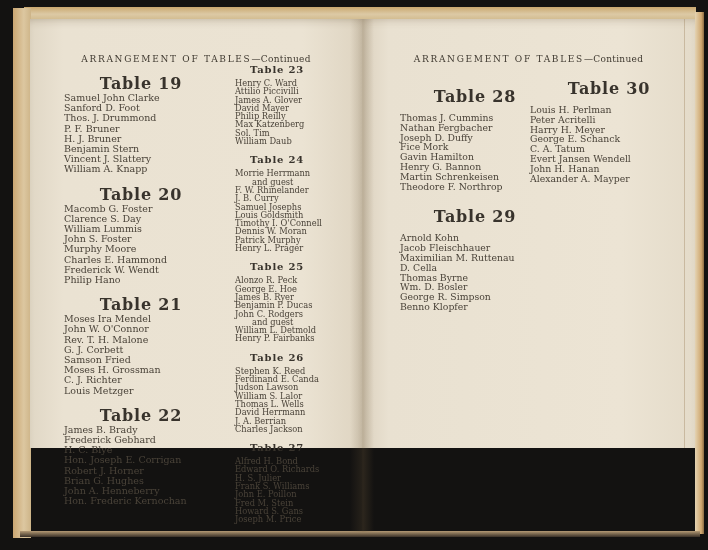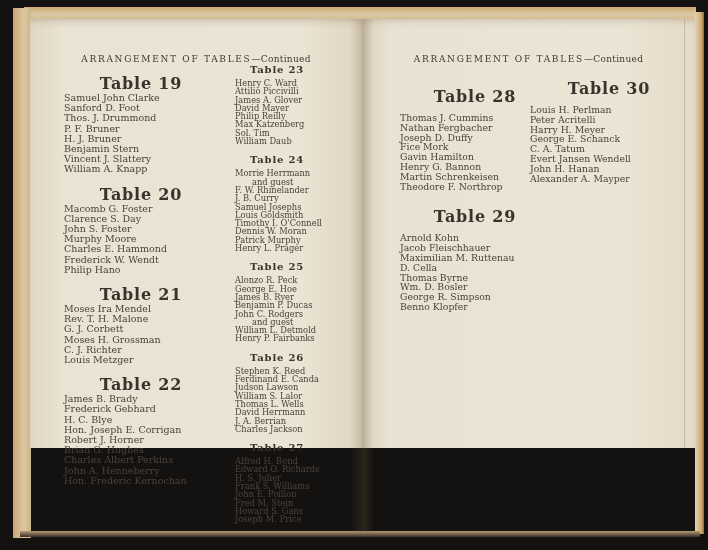--- a/index.html
+++ b/index.html
@@ -79,50 +79,52 @@
             <div class="name-line">Vincent J. Slattery</div>
             <div class="name-line">William A. Knapp</div>
           </div>
   </section>
 
   <section class="table-section">
     <h3 class="table-title">Table 20</h3>
     <div class="names">
             <div class="name-line">Macomb G. Foster</div>
             <div class="name-line">Clarence S. Day</div>
+            <div class="name-line">William Lummis</div>
             <div class="name-line">John S. Foster</div>
             <div class="name-line">Murphy Moore</div>
             <div class="name-line">Charles E. Hammond</div>
             <div class="name-line">Frederick W. Wendt</div>
             <div class="name-line">Philip Hano</div>
           </div>
   </section>
 
   <section class="table-section">
     <h3 class="table-title">Table 21</h3>
     <div class="names">
             <div class="name-line">Moses Ira Mendel</div>
+            <div class="name-line">John W. O'Connor</div>
             <div class="name-line">Rev. T. H. Malone</div>
             <div class="name-line">G. J. Corbett</div>
+            <div class="name-line">Samson Fried</div>
             <div class="name-line">Moses H. Grossman</div>
             <div class="name-line">C. J. Richter</div>
             <div class="name-line">Louis Metzger</div>
           </div>
   </section>
 
   <section class="table-section">
     <h3 class="table-title">Table 22</h3>
     <div class="names">
             <div class="name-line">James B. Brady</div>
             <div class="name-line">Frederick Gebhard</div>
             <div class="name-line">H. C. Blye</div>
             <div class="name-line">Hon. Joseph E. Corrigan</div>
             <div class="name-line">Robert J. Horner</div>
             <div class="name-line">Brian G. Hughes</div>
-            <div class="name-line">Charles Albert Perkins</div>
             <div class="name-line">John A. Henneberry</div>
             <div class="name-line">Hon. Frederic Kernochan</div>
           </div>
   </section>
 </div>
     <div class="col col-b">
   <section class="table-section">
     <h3 class="table-title">Table 23</h3>
     <div class="names">
             <div class="name-line">Henry C. Ward</div>

